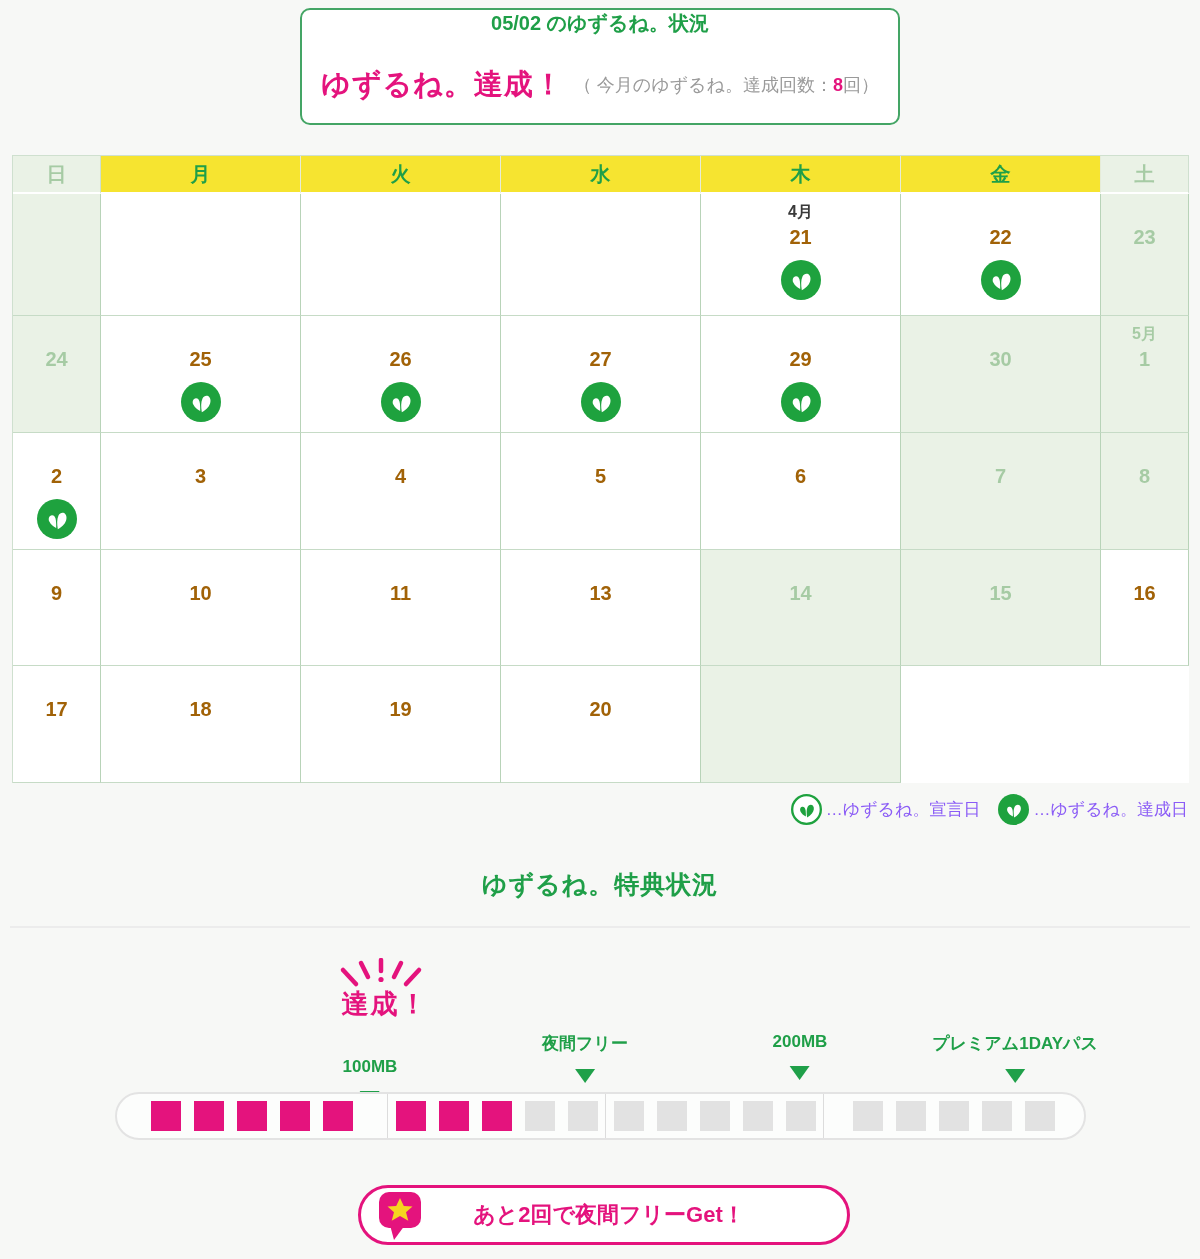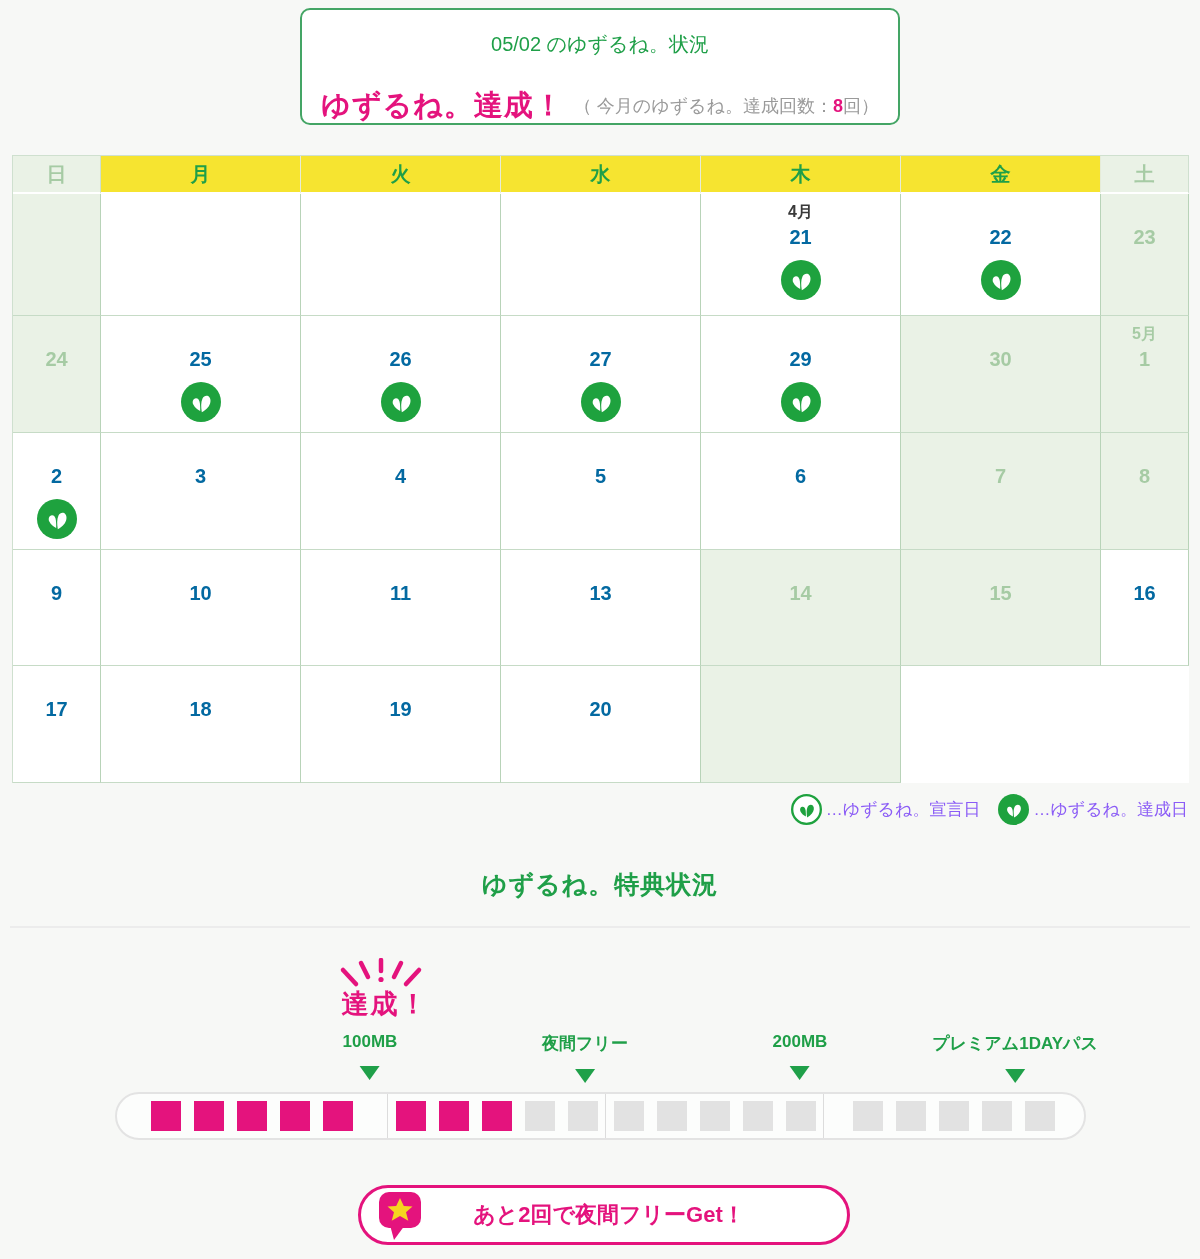--- a/index.html
+++ b/index.html
@@ -9,21 +9,21 @@
     width:1200px;height:1259px;overflow:hidden;
   }
   .page{position:relative;width:1200px;height:1259px;}
 
   
   .status-box{
     position:absolute;left:300px;top:8px;width:600px;height:117px;
     background:#ffffff;border:2px solid #44a565;border-radius:10px;
     box-sizing:border-box;text-align:center;
   }
-  .status-title{margin-top:21px;font-size:20px;font-weight:400;color:#1f9f48;}
+  .status-title{font-size:20px;font-weight:700;color:#1f9f48;}
   .status-line2{margin-top:28px;white-space:nowrap;}
   .status-result{font-size:29px;font-weight:800;color:#e4137d;letter-spacing:1px;vertical-align:middle;}
   .status-detail{font-size:18px;color:#9a9a9a;vertical-align:middle;margin-left:10px;}
   .status-count{font-size:18px;font-weight:800;color:#e4137d;}
 
   
   .calendar{
     position:absolute;left:12px;top:155px;width:1176px;
     display:grid;
     grid-template-columns:88px repeat(5,200px) 88px;
@@ -44,21 +44,21 @@
     box-sizing:border-box;
   }
   .cal-cell.weekend{background:#eaf2e6;}
   .cal-month{
     position:absolute;top:8px;left:0;right:0;text-align:center;
     font-size:16px;font-weight:700;color:#3a3a3a;
   }
   .cal-cell.weekend .cal-month{color:#a6cba4;}
   .cal-date{
     position:absolute;top:32px;left:0;right:0;text-align:center;
-    font-size:20px;font-weight:700;color:#0369a1;
+    font-size:20px;font-weight:700;color:#a16207;
   }
   .cal-cell.weekend .cal-date{color:#a6cba4;}
   .cal-leaf{position:absolute;top:66px;left:50%;margin-left:-20px;width:40px;height:40px;}
 
   
   .legend{
     position:absolute;top:791px;right:12px;height:36px;
     display:flex;align-items:center;gap:18px;
   }
   .legend-item{display:flex;align-items:center;gap:4px;}
@@ -284,21 +284,21 @@
       <path d="M25 5 L32 19"></path>
       <path d="M45 2 L45 13"></path>
       <path d="M58 19 L65 5"></path>
       <path d="M70 26 L83 12"></path>
     </g>
     <circle cx="45" cy="21.5" r="2.6" fill="#e4137d"></circle>
   </svg>
   <div class="achieved-callout">達成！</div>
 
   <div id="milestones">
-      <div class="milestone" style="left: 370px;">
+      <div class="milestone" style="left: 370px; margin-top: 25px;">
         <div class="milestone-label">100MB</div>
         <div class="milestone-arrow"></div>
       </div>
       <div class="milestone" style="left: 585px;">
         <div class="milestone-label">夜間フリー</div>
         <div class="milestone-arrow"></div>
       </div>
       <div class="milestone" style="left: 800px;">
         <div class="milestone-label">200MB</div>
         <div class="milestone-arrow"></div>

